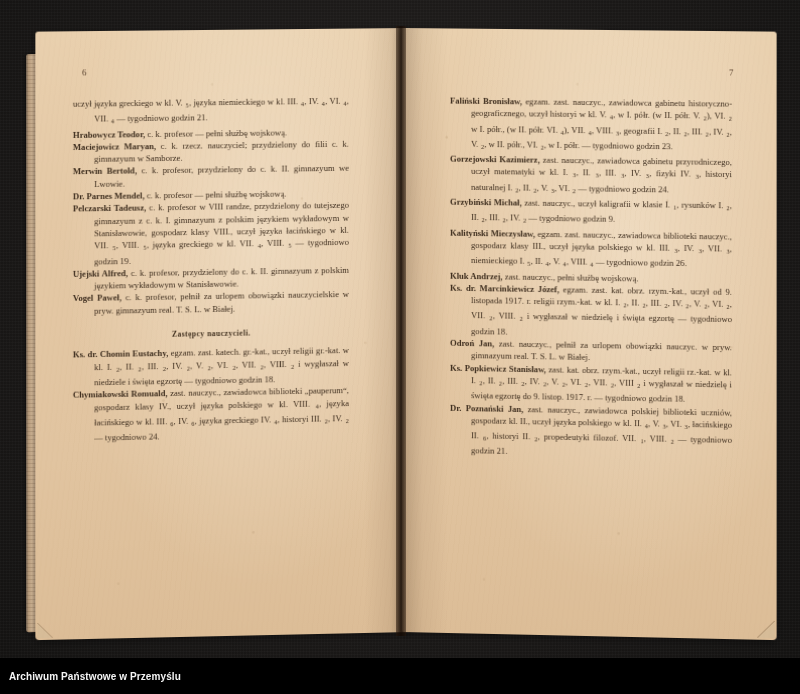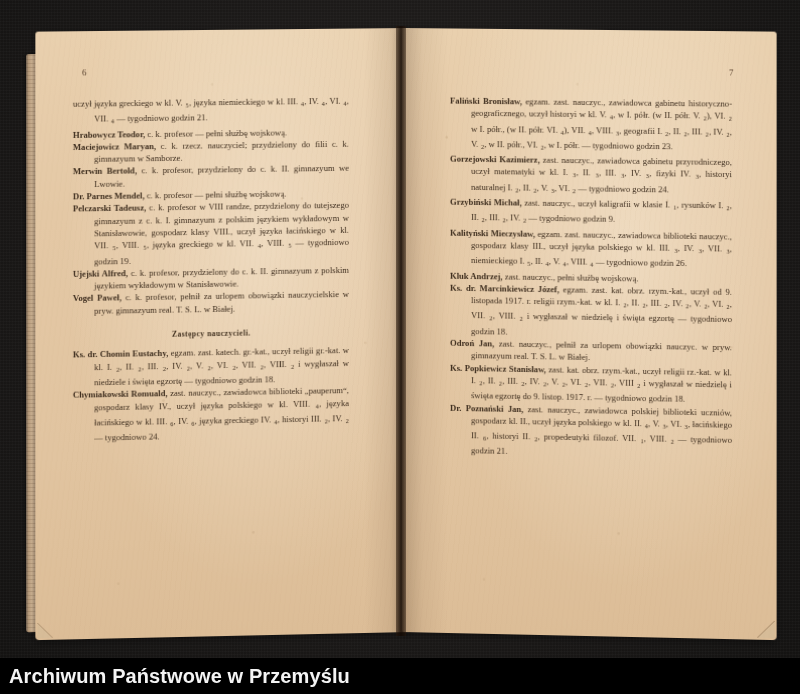--- a/index.html
+++ b/index.html
@@ -214,21 +214,21 @@
     bottom: 0;
     width: 800px;
     height: 36px;
     background: #000000;
     display: flex;
     align-items: center;
   }
   .watermark span {
     color: #f4f4f4;
     font-family: "Liberation Sans", sans-serif;
-    font-size: 20px;
+    font-size: 10px;
     font-weight: bold;
     letter-spacing: .1px;
     padding-left: 9px;
   }
 </style>
 </head>
 <body>
 
 <div id="scan">
 

